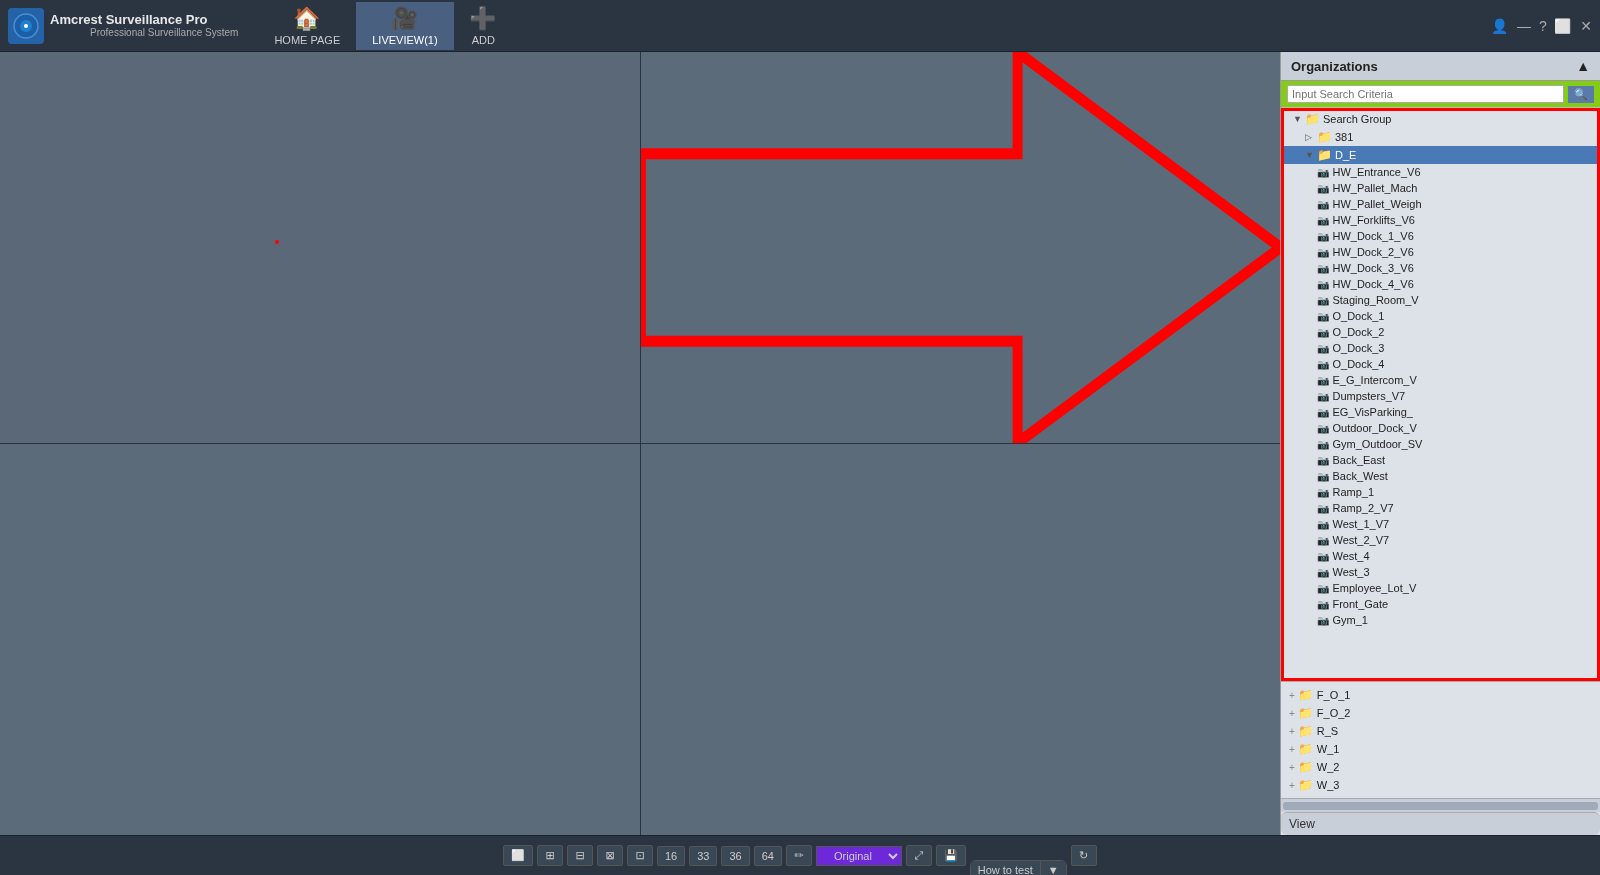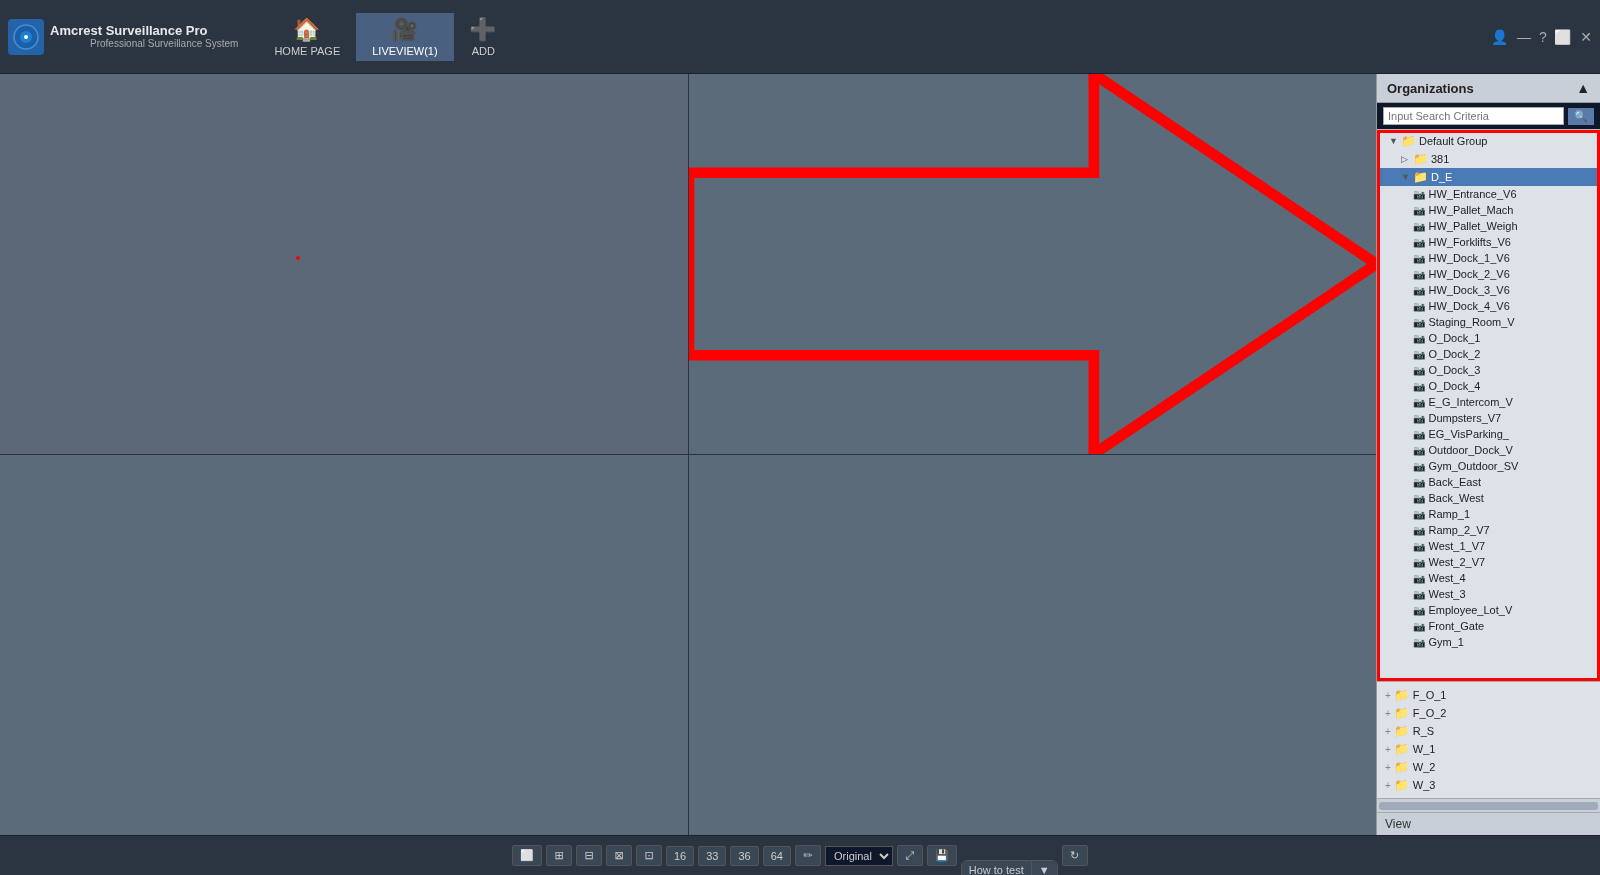--- a/index.html
+++ b/index.html
@@ -11,21 +11,21 @@
       width: 1600px;
       height: 875px;
       overflow: hidden;
       display: flex;
       flex-direction: column;
     }
 
     
     #topbar {
       background: #2b3542;
-      height: 74px;
+      height: 52px;
       display: flex;
       align-items: center;
       padding: 0 8px;
       border-bottom: 1px solid #1a2230;
       flex-shrink: 0;
     }
     .logo-area {
       display: flex;
       align-items: center;
       gap: 6px;
@@ -120,30 +120,30 @@
       border: 1px solid #555;
       color: #ccc;
       padding: 3px 7px;
       cursor: pointer;
       font-size: 11px;
       border-radius: 2px;
       min-width: 26px;
       text-align: center;
     }
     .tb-select {
-      background: #0f172a;
+      background: #6d28d9;
       border: 1px solid #555;
       color: #ccc;
-      padding: 2px 4px;
+      padding: 2px 13px;
       font-size: 11px;
     }
 
     
     #right-panel {
-      width: 224px;
+      width: 320px;
       background: #dde2e8;
       display: flex;
       flex-direction: column;
       color: #222;
       flex-shrink: 0;
       border-left: 1px solid #999;
     }
     .rp-header {
       background: #c8cfd8;
       padding: 6px 10px;
@@ -151,21 +151,21 @@
       font-weight: bold;
       display: flex;
       align-items: center;
       justify-content: space-between;
       border-bottom: 1px solid #999;
     }
     .rp-search {
       display: flex;
       align-items: center;
       padding: 4px 6px;
-      background: #0f172a;
+      background: #84cc16;
       border-bottom: 1px solid #bbb;
       gap: 4px;
     }
     .rp-search input {
       flex: 1;
       border: 1px solid #aaa;
       padding: 2px 4px;
       font-size: 11px;
       background: white;
     }
@@ -229,20 +229,21 @@
     .tree-area::-webkit-scrollbar-track { background: #d0d5dc; }
     .tree-area::-webkit-scrollbar-thumb { background: #8a96a6; }
 
     
     .view-label {
       padding: 4px 8px;
       font-size: 12px;
       color: #333;
       background: #c8cfd8;
       border-top: 1px solid #aaa;
+      border-radius: 6px;
     }
   </style>
 </head>
 <body>
 
 <div id="topbar">
   <div class="logo-area">
     <div class="logo-icon">
       <svg width="28" height="28" viewBox="0 0 28 28">
         <circle cx="14" cy="14" r="12" fill="#1a5fa8" stroke="#4a8fd0" stroke-width="1.5"></circle>
@@ -322,21 +323,21 @@
 
     <div style="position:relative; flex:1; display:flex; flex-direction:column; overflow:hidden;">
 
       <div style="position:absolute; top:0; left:0; right:0; bottom:0; border:3px solid red; pointer-events:none; z-index:10;"></div>
 
       <div class="tree-area">
 
         <div class="tree-item tree-indent-1">
           <span class="tree-expand">▼</span>
           <span class="tree-folder-icon">📁</span>
-          <span>Default Group</span>
+          <span>Search Group</span>
         </div>
 
         <div class="tree-item tree-indent-2">
           <span class="tree-expand">▷</span>
           <span class="tree-folder-icon">📁</span>
           <span>381</span>
         </div>
 
         <div class="tree-item tree-indent-2 selected">
           <span class="tree-expand">▼</span>

